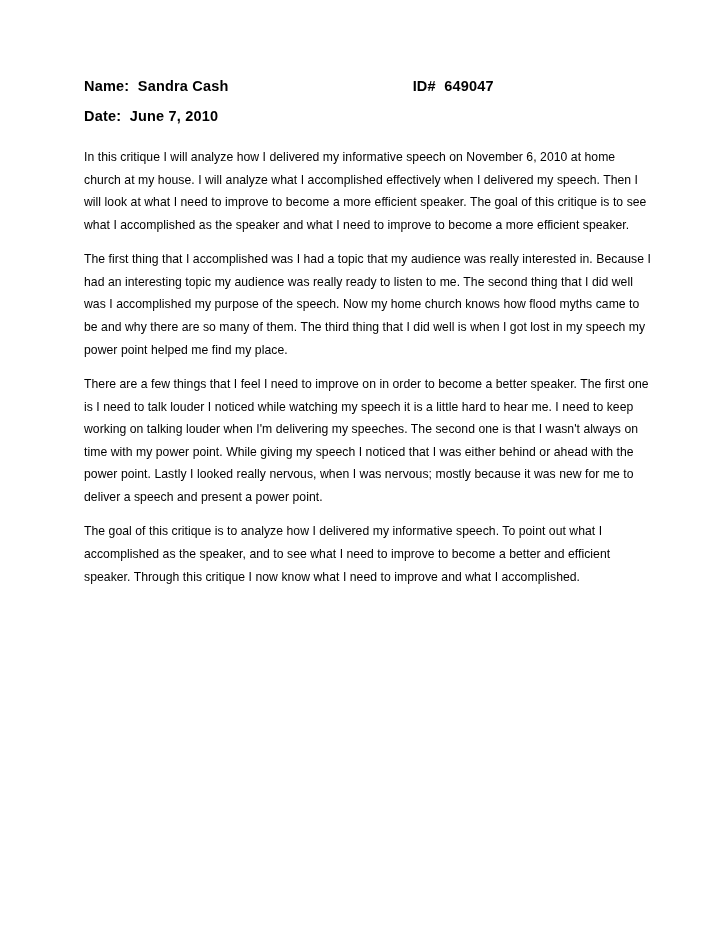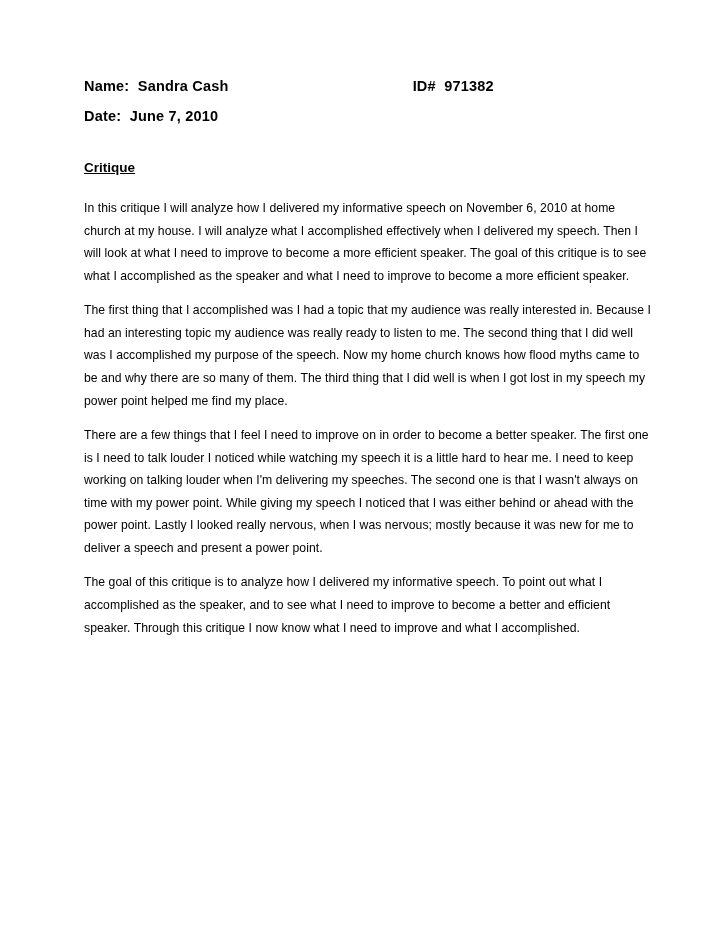--- a/index.html
+++ b/index.html
@@ -74,27 +74,26 @@
     margin-top: 22px;
   }
 </style>
 </head>
 <body>
 
 <div class="page">
 
   <div class="header-row">
     <div class="header-name">Name:  Sandra Cash</div>
-    <div class="header-id">ID#  971382</div>
+    <div class="header-id">ID#  649047</div>
   </div>
 
   <div class="header-date">Date:  June 7, 2010</div>
 
 
-  <h1 class="title">Critique</h1>
 
   <div class="body-text">
     <p class="para first">In this critique I will analyze how I delivered my informative speech on November 6, 2010 at home church at my house.  I will analyze what I accomplished effectively when I delivered my speech. Then I will look at what I need to improve to become a more efficient speaker. The goal of this critique is to see what I accomplished as the speaker and what I need to improve to become a more efficient speaker.</p>
     <p class="para">The first thing that I accomplished was I had a topic that my audience was really interested in.  Because I had an interesting topic my audience was really ready to listen to me. The second thing that I did well was I accomplished my purpose of the speech. Now my home church knows how flood myths came to be and why there are so many of them. The third thing that I did well is when I got lost in my speech my power point helped me find my place.</p>
     <p class="para">There are a few things that I feel I need to improve on in order to become a better speaker. The first one is I need to talk louder I noticed while watching my speech it is a little hard to hear me. I need to keep working on talking louder when I'm delivering my speeches.  The second one is that I wasn't always on time with my power point. While giving my speech I noticed that I was either behind or ahead with the power point.  Lastly I looked really nervous, when I was nervous; mostly because it was new for me to deliver a speech and present a power point.</p>
     <p class="para">The goal of this critique is to analyze how I delivered my informative speech. To point out what I accomplished as the speaker, and to see what I need to improve to become a better and efficient speaker. Through this critique I now know what I need to improve and what I accomplished.</p>
   </div>
 
 </div>
 

